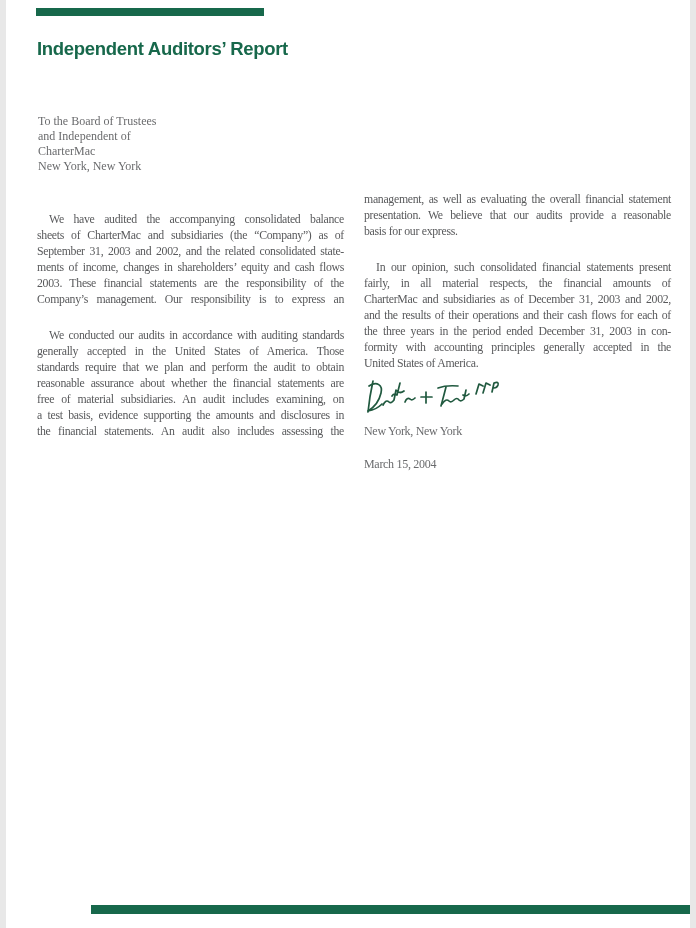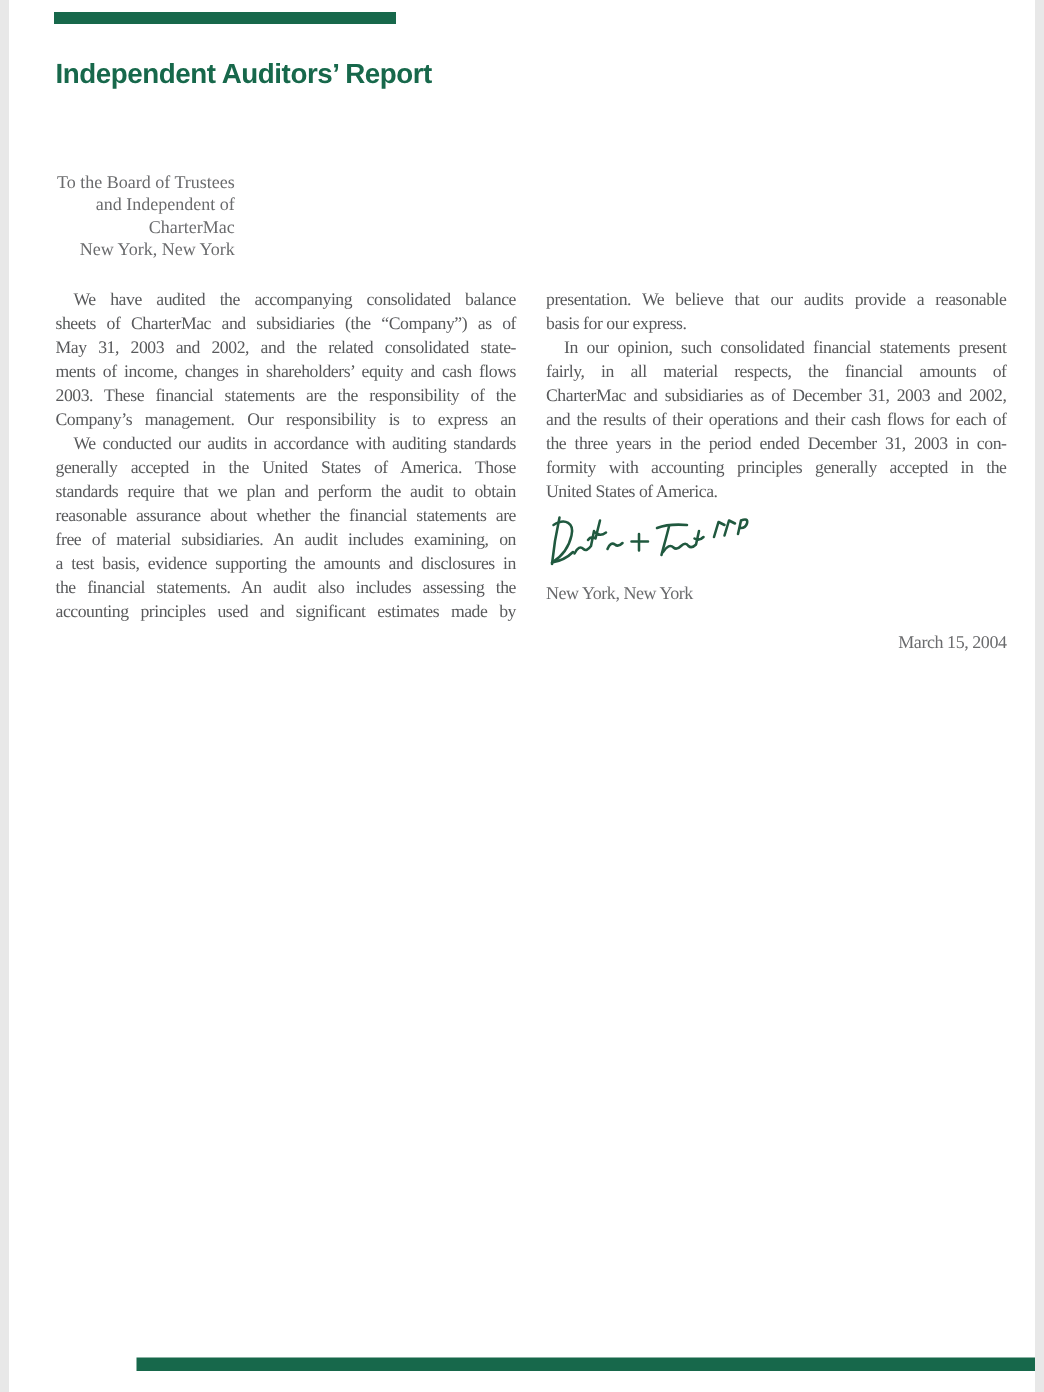--- a/index.html
+++ b/index.html
@@ -44,38 +44,37 @@
   }
   .col { width: 307px; }
   .bodytext {
     font-size: 11.8px;
     line-height: 16px;
     letter-spacing: -0.3px;
     color: #58595b;
   }
   .pline { text-align: justify; text-align-last: justify; white-space: normal; }
   .pline.flush { text-align-last: left; }
-  .pline.indent { text-indent: 12px; }
-  .addr-line { text-align: right; }
+  .pline.indent { text-indent: 12px; margin-top: 20px; }
+  .addr-line { text-align: left; }
   .signature {
     margin-top: 7px;
     height: 40px;
     width: 140px;
   }
   .sig-stroke { stroke: #20593F; stroke-width: 1.7; fill: none; stroke-linecap: round; stroke-linejoin: round; }
   .sig-place {
     font-size: 12px;
     color: #6a6b6d;
     margin-top: 1px;
   }
   .sig-date {
     font-size: 12px;
     color: #6a6b6d;
     margin-top: 17px;
-    text-align: right;
   }
 </style>
 </head>
 <body>
 
 <div class="page">
 
   <div class="accent-rule rule-top"></div>
 
   <h1 class="title">Independent Auditors’ Report</h1>
@@ -85,39 +84,39 @@
       <div class="addr-line">and Independent of</div>
       <div class="addr-line">CharterMac</div>
       <div class="addr-line">New York, New York</div>
     </div>
 
   <div class="columns">
     <div class="col bodytext">
       <div>
           <div class="pline indent">We have audited the accompanying consolidated balance</div>
           <div class="pline">sheets of CharterMac and subsidiaries (the “Company”) as of</div>
-          <div class="pline">May 31, 2003 and 2002, and the related consolidated state-</div>
+          <div class="pline">September 31, 2003 and 2002, and the related consolidated state-</div>
           <div class="pline">ments of income, changes in shareholders’ equity and cash flows</div>
           <div class="pline">2003.  These financial statements are the responsibility of the</div>
           <div class="pline">Company’s management. Our responsibility is to express an</div>
         </div>
       <div>
           <div class="pline indent">We conducted our audits in accordance with auditing standards</div>
           <div class="pline">generally accepted in the United States of America. Those</div>
           <div class="pline">standards require that we plan and perform the audit to obtain</div>
           <div class="pline">reasonable assurance about whether the financial statements are</div>
           <div class="pline">free of material subsidiaries.  An audit includes examining, on</div>
           <div class="pline">a test basis, evidence supporting the amounts and disclosures in</div>
           <div class="pline">the financial statements.  An audit also includes assessing the</div>
-          <div class="pline">accounting principles used and significant estimates made by</div>
         </div>
     </div>
 
     <div class="col bodytext">
       <div>
+          <div class="pline">management, as well as evaluating the overall financial statement</div>
           <div class="pline">presentation.  We believe that our audits provide a reasonable</div>
           <div class="pline flush">basis for our express.</div>
         </div>
       <div>
           <div class="pline indent">In our opinion, such consolidated financial statements present</div>
           <div class="pline">fairly, in all material respects, the financial amounts of</div>
           <div class="pline">CharterMac and subsidiaries as of December 31, 2003 and 2002,</div>
           <div class="pline">and the results of their operations and their cash flows for each of</div>
           <div class="pline">the three years in the period ended December 31, 2003 in con-</div>
           <div class="pline">formity with accounting principles generally accepted in the</div>

